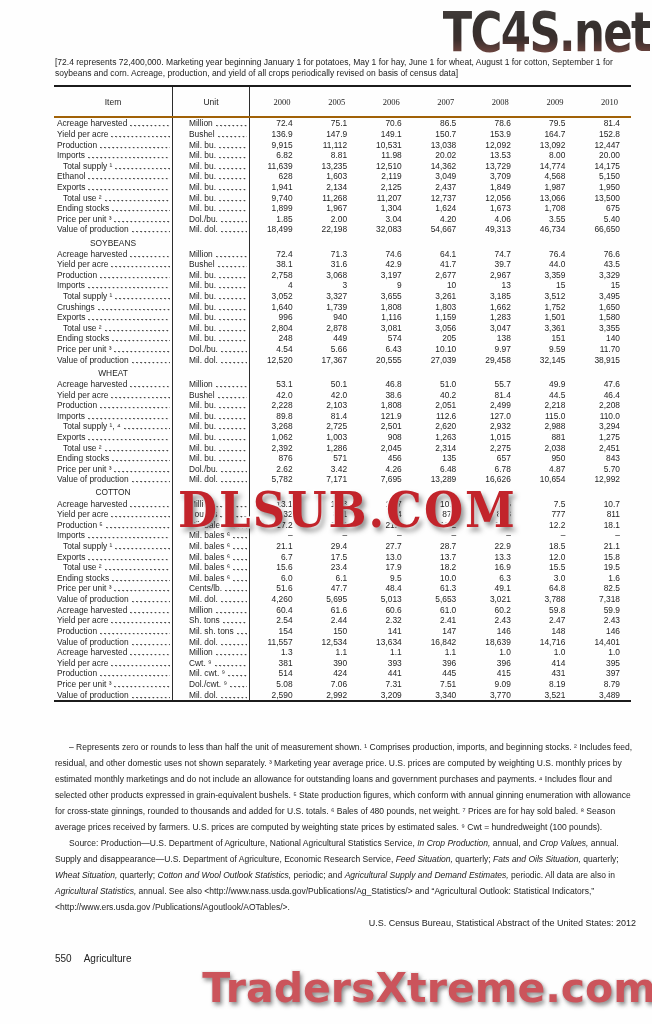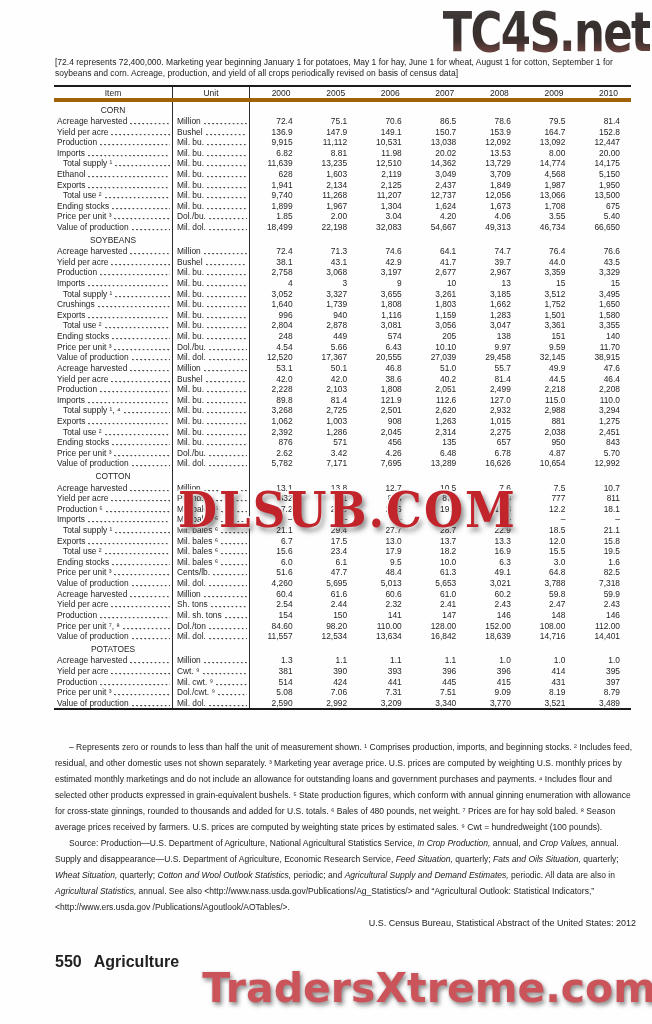--- a/index.html
+++ b/index.html
@@ -37,48 +37,48 @@
     font-size:13.5px; font-weight:bold; letter-spacing:.1px;
   }
   .note {
     position:absolute; top:57px; left:55px; width:568px;
     font-size:8.5px; line-height:10.6px; color:#222;
   }
   
   .table { position:absolute; top:85px; left:54px; width:577px; }
   .grid  { display:grid; grid-template-columns:118px 77px repeat(7,1fr); }
   .thead {
-    height:17px; border-top:2px solid #1b1b1b; border-bottom:4px solid #a16207;
+    height:33px; border-top:2px solid #1b1b1b; border-bottom:2px solid #a16207;
     font-size:8.5px;
   }
   .thead > div { height:100%; display:flex; align-items:center; justify-content:center; }
-  .thead .th-year { justify-content:flex-end; padding-right:13px; }
+  .thead .th-year { justify-content:flex-end; padding-right:13px;font-family:Liberation Serif, serif; }
   .thead .vline, .tbody .vline { border-left:1px solid #2c2c2c; }
   .tbody { border-bottom:2px solid #1b1b1b; font-size:8.4px; }
   .row { height:10.62px; }
   .row > div { height:100%; display:flex; align-items:center; overflow:hidden; }
   .sec-row { height:13.6px; }
   .sec-row .sec-label { justify-content:center; padding-top:2px; font-size:8.4px; }
   .c-item { padding-left:3px; }
   .c-item.ind { padding-left:9px; }
-  .c-unit { padding-left:4px; }
+  .c-unit { padding-left:16px; }
   .c-val  { justify-content:flex-end; padding-right:11px; }
   .dots {
     flex:1 1 auto; height:8px; margin:2px 2px 0 3px;
     background-image:radial-gradient(circle at 1.1px 5.6px,#4c4c4c .75px,transparent 1px);
     background-size:4.1px 8px; background-repeat:repeat-x;
   }
   
   .footnotes {
     position:absolute; top:739px; left:55px; width:578px;
     font-size:8.5px; line-height:16px; color:#222;
   }
   .footnotes p { text-indent:14px; }
   
-  .page-footer-left { position:absolute; top:953px; left:55px; font-size:16px; color:#222;font-weight:bold; }
+  .page-footer-left { position:absolute; top:953px; left:55px; font-size:10px; color:#222; }
   .page-footer-left .sect { margin-left:12px; }
   .credit { position:absolute; top:918px; right:16px; font-size:9px; color:#222; z-index:1; }
 </style>
 </head>
 <body>
 
 <div class="page">
 
   <div class="wm-top">TC4S.net</div>
 
@@ -90,25 +90,20 @@
         <div class="th-unit vline">Unit</div>
         <div class="th-year vline">2000</div>
         <div class="th-year">2005</div>
         <div class="th-year">2006</div>
         <div class="th-year">2007</div>
         <div class="th-year">2008</div>
         <div class="th-year">2009</div>
         <div class="th-year">2010</div>
       </div>
     <div class="tbody" id="table-body">
-        <div class="row sec-row grid">
-          <div class="sec-label">CORN</div>
-          <div class="c-unit vline"></div>
-          <div class="vline" style="grid-column: span 7;"></div>
-        </div>
         <div class="row grid">
           <div class="c-item">
             <span class="lbl">Acreage harvested</span>
             <span class="dots"></span>
           </div>
           <div class="c-unit vline">
             <span class="lbl">Million</span>
             <span class="dots"></span>
           </div>
           <div class="c-val vline">72.4</div>
@@ -314,21 +309,21 @@
         <div class="row grid">
           <div class="c-item">
             <span class="lbl">Yield per acre</span>
             <span class="dots"></span>
           </div>
           <div class="c-unit vline">
             <span class="lbl">Bushel</span>
             <span class="dots"></span>
           </div>
           <div class="c-val vline">38.1</div>
-          <div class="c-val">43.1</div>
+          <div class="c-val">31.6</div>
           <div class="c-val">42.9</div>
           <div class="c-val">41.7</div>
           <div class="c-val">39.7</div>
           <div class="c-val">44.0</div>
           <div class="c-val">43.5</div>
         </div>
         <div class="row grid">
           <div class="c-item">
             <span class="lbl">Production</span>
             <span class="dots"></span>
@@ -474,20 +469,25 @@
             <span class="dots"></span>
           </div>
           <div class="c-val vline">12,520</div>
           <div class="c-val">17,367</div>
           <div class="c-val">20,555</div>
           <div class="c-val">27,039</div>
           <div class="c-val">29,458</div>
           <div class="c-val">32,145</div>
           <div class="c-val">38,915</div>
         </div>
+        <div class="row sec-row grid">
+          <div class="sec-label">WHEAT</div>
+          <div class="c-unit vline"></div>
+          <div class="vline" style="grid-column: span 7;"></div>
+        </div>
         <div class="row grid">
           <div class="c-item">
             <span class="lbl">Acreage harvested</span>
             <span class="dots"></span>
           </div>
           <div class="c-unit vline">
             <span class="lbl">Million</span>
             <span class="dots"></span>
           </div>
           <div class="c-val vline">53.1</div>
@@ -872,56 +872,34 @@
           <div class="c-val vline">154</div>
           <div class="c-val">150</div>
           <div class="c-val">141</div>
           <div class="c-val">147</div>
           <div class="c-val">146</div>
           <div class="c-val">148</div>
           <div class="c-val">146</div>
         </div>
         <div class="row grid">
           <div class="c-item">
-            <span class="lbl">Price per unit ⁷, ⁸</span>
-            <span class="dots"></span>
-          </div>
-          <div class="c-unit vline">
-            <span class="lbl">Dol./ton</span>
-            <span class="dots"></span>
-          </div>
-          <div class="c-val vline">84.60</div>
-          <div class="c-val">98.20</div>
-          <div class="c-val">110.00</div>
-          <div class="c-val">128.00</div>
-          <div class="c-val">152.00</div>
-          <div class="c-val">108.00</div>
-          <div class="c-val">112.00</div>
-        </div>
-        <div class="row grid">
-          <div class="c-item">
             <span class="lbl">Value of production</span>
             <span class="dots"></span>
           </div>
           <div class="c-unit vline">
             <span class="lbl">Mil. dol.</span>
             <span class="dots"></span>
           </div>
           <div class="c-val vline">11,557</div>
           <div class="c-val">12,534</div>
           <div class="c-val">13,634</div>
           <div class="c-val">16,842</div>
           <div class="c-val">18,639</div>
           <div class="c-val">14,716</div>
           <div class="c-val">14,401</div>
-        </div>
-        <div class="row sec-row grid">
-          <div class="sec-label">POTATOES</div>
-          <div class="c-unit vline"></div>
-          <div class="vline" style="grid-column: span 7;"></div>
         </div>
         <div class="row grid">
           <div class="c-item">
             <span class="lbl">Acreage harvested</span>
             <span class="dots"></span>
           </div>
           <div class="c-unit vline">
             <span class="lbl">Million</span>
             <span class="dots"></span>
           </div>

